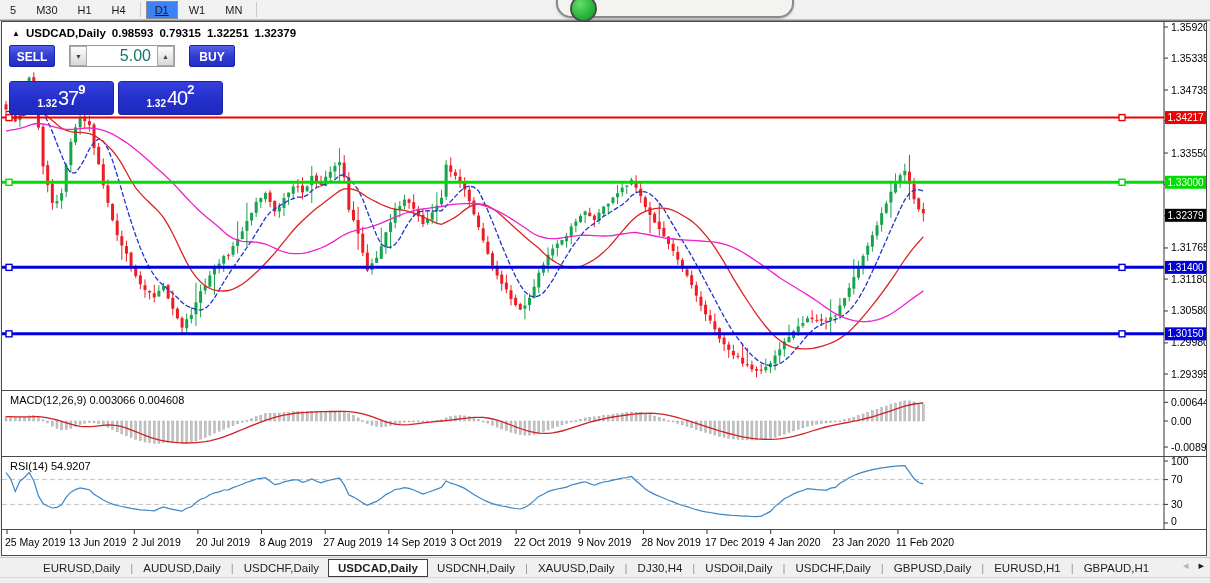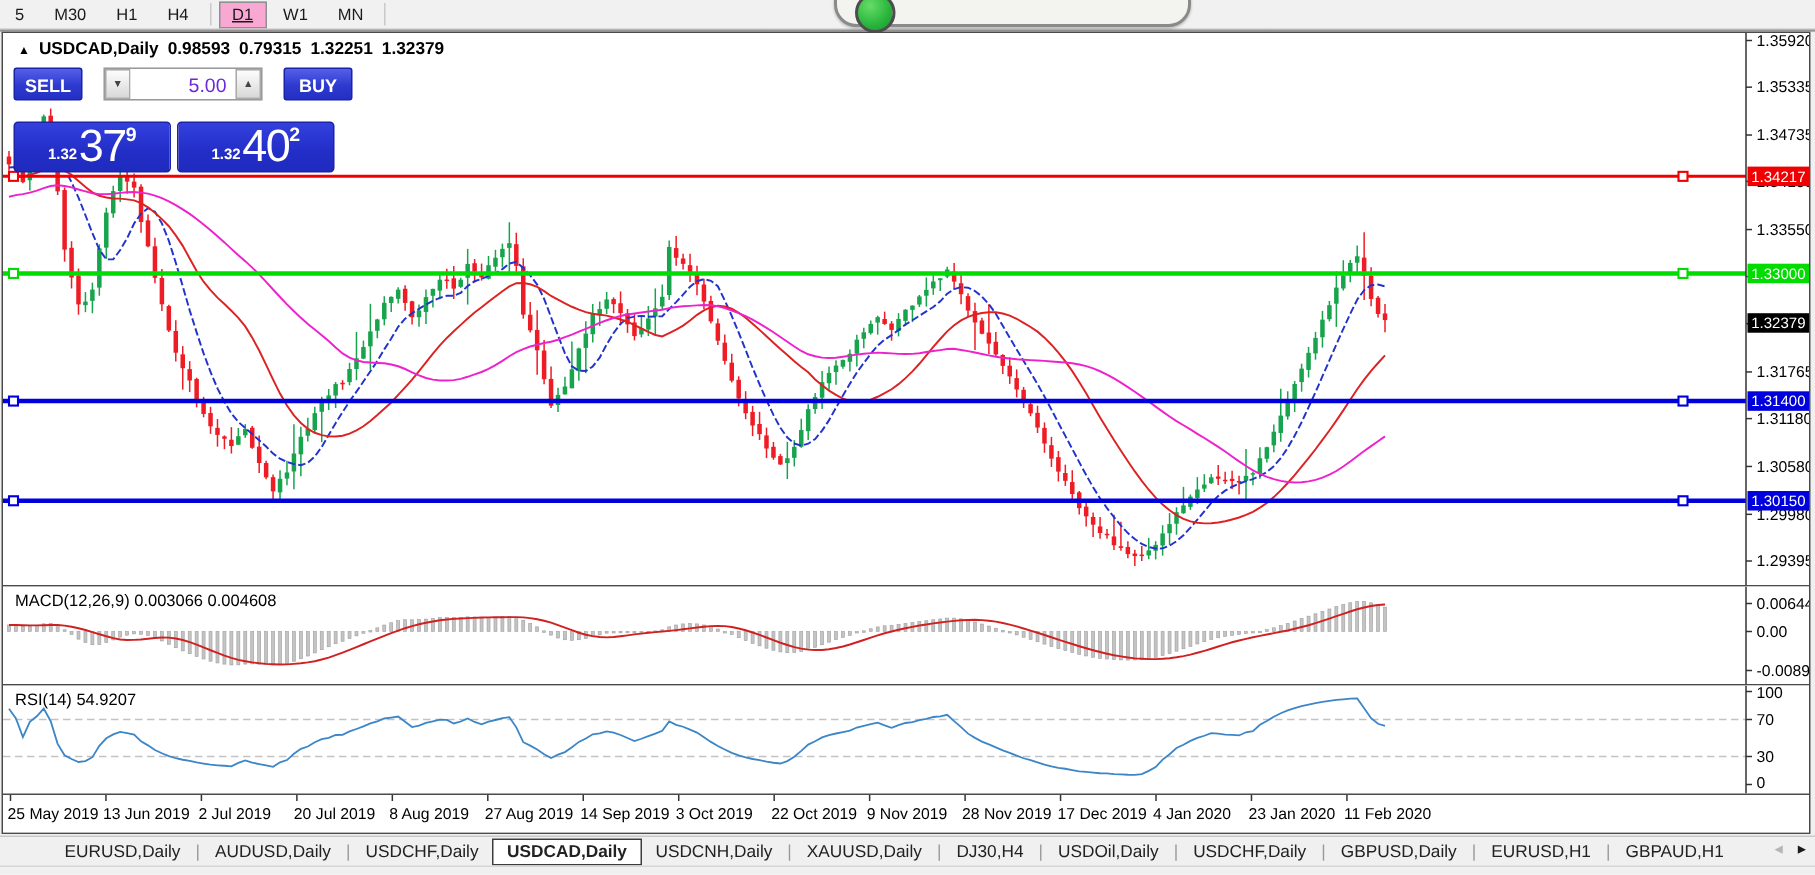--- a/index.html
+++ b/index.html
@@ -9,21 +9,21 @@
     font-family:"Liberation Sans","DejaVu Sans",sans-serif;
     -webkit-font-smoothing:antialiased;
   }
   
   #tf-toolbar{
     position:absolute;left:0;top:0;width:1210px;height:19px;
     background:#f1f1f1;display:flex;align-items:center;
     border-bottom:1px solid #bdbdbd;font-size:11px;color:#1a1a1a;
   }
   .tf-btn{padding:1px 8px;margin:0 1px;border:1px solid transparent;cursor:default;line-height:14px;}
-  .tf-btn.active{background:#f9a8d4;border:1px solid #8f8f8f;text-decoration:underline;}
+  .tf-btn.active{background:#3b82f6;border:1px solid #8f8f8f;text-decoration:underline;}
   .tf-sep{width:1px;height:15px;background:#c9c9c9;margin:0 4px;}
   #win-edge{position:absolute;left:0;top:19px;width:1210px;height:2px;background:linear-gradient(#dcdcdc,#6f6f6f);}
   
   #overlay-pill{
     position:absolute;left:556px;top:-14px;width:234px;height:28px;
     background:#f3f3f0;border:2px solid #8a8a8a;border-radius:15px;z-index:60;
     box-shadow:0 1px 2px rgba(0,0,0,.25);
   }
   #overlay-dot{
     position:absolute;left:12px;top:7px;width:27px;height:27px;border-radius:50%;
@@ -53,31 +53,31 @@
   #trade-panel{position:absolute;left:7px;top:23px;width:226px;z-index:6;}
   #tp-row1{display:flex;height:34px;gap:12px;}
   .tp-btn{
     width:58px;height:22px;color:#fff;font-size:12px;font-weight:700;text-align:center;line-height:22px;
     background:linear-gradient(#5460e8 0%,#2e3acf 55%,#242fc4 100%);
     border:1px solid #1b23a8;border-radius:2px;box-sizing:border-box;cursor:pointer;
   }
   #tp-volgrp{display:flex;height:22px;margin:0 2px;border:1px solid #9a9a9a;background:#e9e9e9;box-sizing:border-box;}
   .tp-spin{width:17px;height:20px;font-size:7px;color:#444;text-align:center;line-height:20px;
     background:linear-gradient(#fdfdfd,#d8d8d8);border:1px solid #aaa;box-sizing:border-box;cursor:pointer;}
-  #tp-volume{width:64px;height:20px;border:none;background:#fff;font-size:13px;text-align:right;padding:0 6px 0 0;
-    font-family:"Liberation Sans","DejaVu Sans",sans-serif;color:#6d28d9;}
+  #tp-volume{width:64px;height:20px;border:none;background:#fff;font-size:16px;text-align:right;padding:0 6px 0 0;
+    font-family:"Liberation Sans","DejaVu Sans",sans-serif;color:#0f766e;}
   #tp-row2{display:flex;gap:4px;margin-top:2px;}
   .tp-price{
     width:105px;height:34px;border-radius:3px;color:#fff;
     background:linear-gradient(#3440dd 0%,#232ec8 60%,#1f2abe 100%);
     border:1px solid #1b23a8;box-sizing:border-box;
     display:flex;align-items:flex-end;justify-content:center;padding-bottom:3px;cursor:pointer;
   }
   .tp-price .pfx{font-size:10px;font-weight:700;line-height:15px;margin-right:1px;}
-  .tp-price .big{font-size:30px;font-weight:400;line-height:26px;letter-spacing:-1px;}
+  .tp-price .big{font-size:20px;font-weight:400;line-height:26px;letter-spacing:-1px;}
   .tp-price .sup{font-size:13px;font-weight:700;line-height:13px;align-self:flex-start;margin-top:1px;}
   
   #tab-bar{
     position:absolute;left:0;top:557px;width:1210px;height:20px;background:#f0f0f0;
     display:flex;align-items:center;font-size:11.5px;color:#222;padding-left:34px;box-sizing:border-box;
     border-top:1px solid #c8c8c8;
   }
   .tab{padding:1px 9px;height:16px;line-height:16px;white-space:nowrap;cursor:pointer;}
   .tab.active{background:#fff;border:1px solid #3c3c3c;font-weight:700;padding:0 9px;}
   .tab-sep{color:#999;padding:0 1px;}

